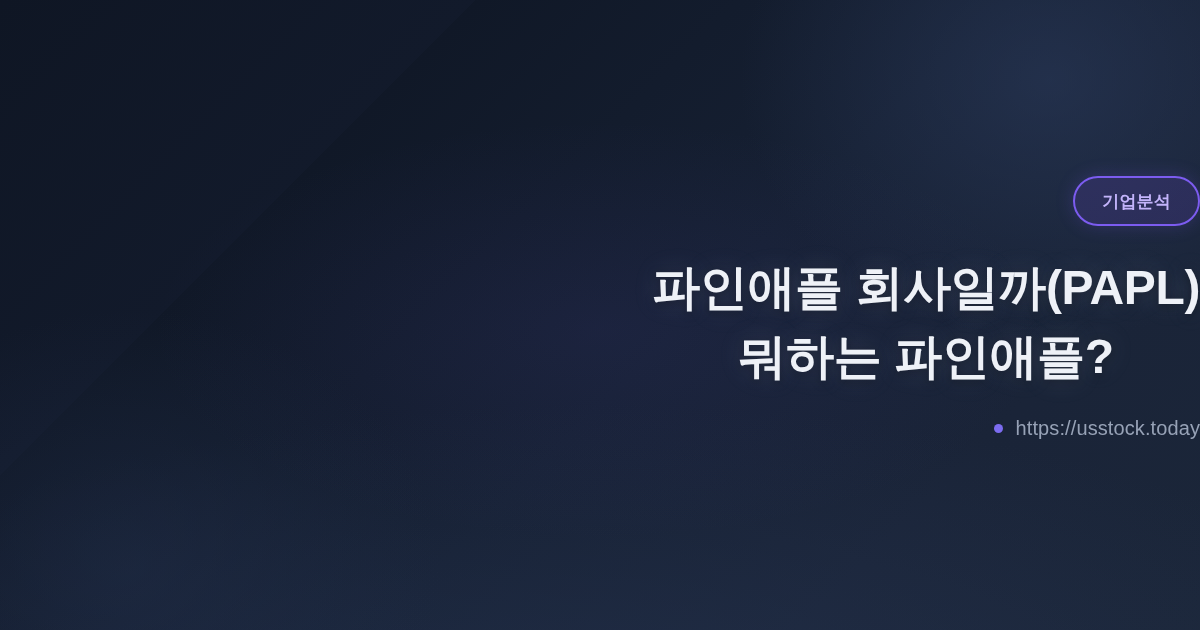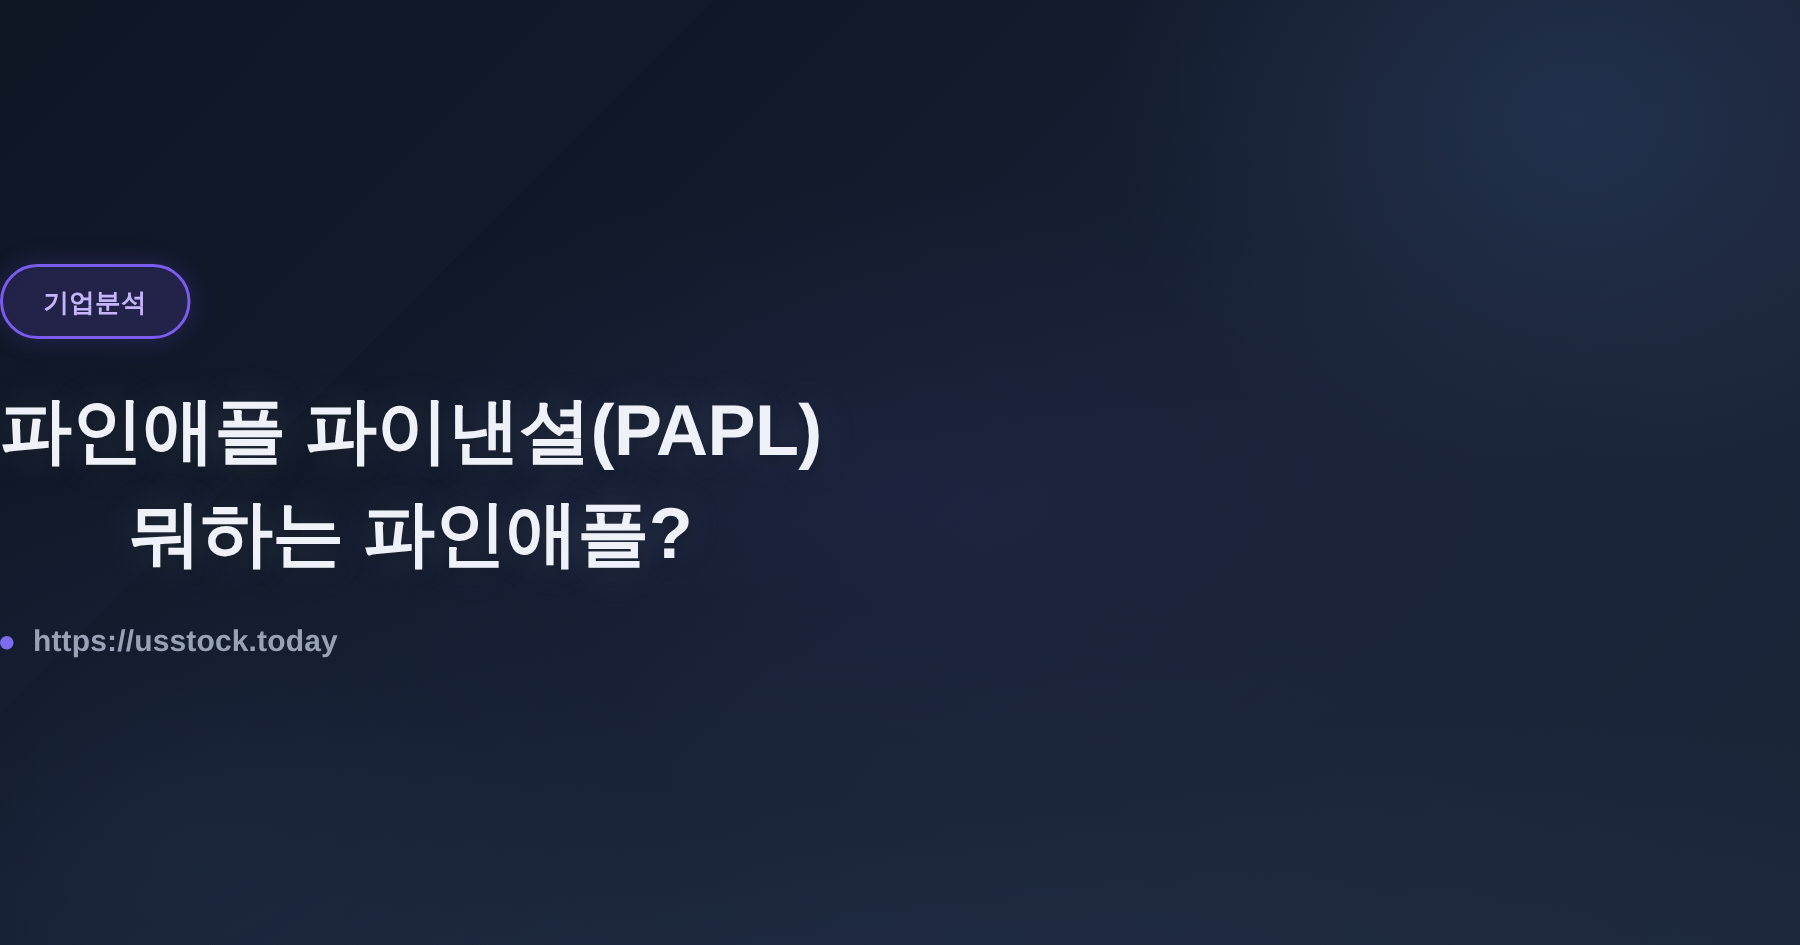--- a/index.html
+++ b/index.html
@@ -56,21 +56,21 @@
     pointer-events: none;
   }
 
   .content {
     position: relative;
     z-index: 2;
     width: 100%;
     height: 100%;
     display: flex;
     flex-direction: column;
-    align-items: flex-start;
+    align-items: flex-end;
     justify-content: center;
     padding-bottom: 14px;
     box-sizing: border-box;
   }
 
   .badge {
     display: inline-flex;
     align-items: center;
     justify-content: center;
     height: 46px;
@@ -113,21 +113,21 @@
   }
   .url-dot {
     width: 9px;
     height: 9px;
     border-radius: 50%;
     background: #7c6cf0;
     flex: 0 0 auto;
   }
   .url-text {
     font-size: 20px;
-    font-weight: bold;
+    font-weight: normal;
     letter-spacing: 0.1px;
     color: #97a2b6;
     white-space: nowrap;
   }
 </style>
 </head>
 <body>
 
 <div class="og-card">
 
@@ -135,21 +135,21 @@
   <div class="glow-bl"></div>
   <div class="glow-center"></div>
 
   <div class="content">
 
     <div class="badge">
       <span class="badge-label">기업분석</span>
     </div>
 
     <h1 class="title">
-      <span class="title-line">파인애플 파이낸셜(PAPL)</span>
+      <span class="title-line">파인애플 회사일까(PAPL)</span>
       <span class="title-line">뭐하는 파인애플?</span>
     </h1>
 
     <div class="url-row">
       <span class="url-dot"></span>
       <span class="url-text">https://usstock.today</span>
     </div>
 
   </div>
 </div>

